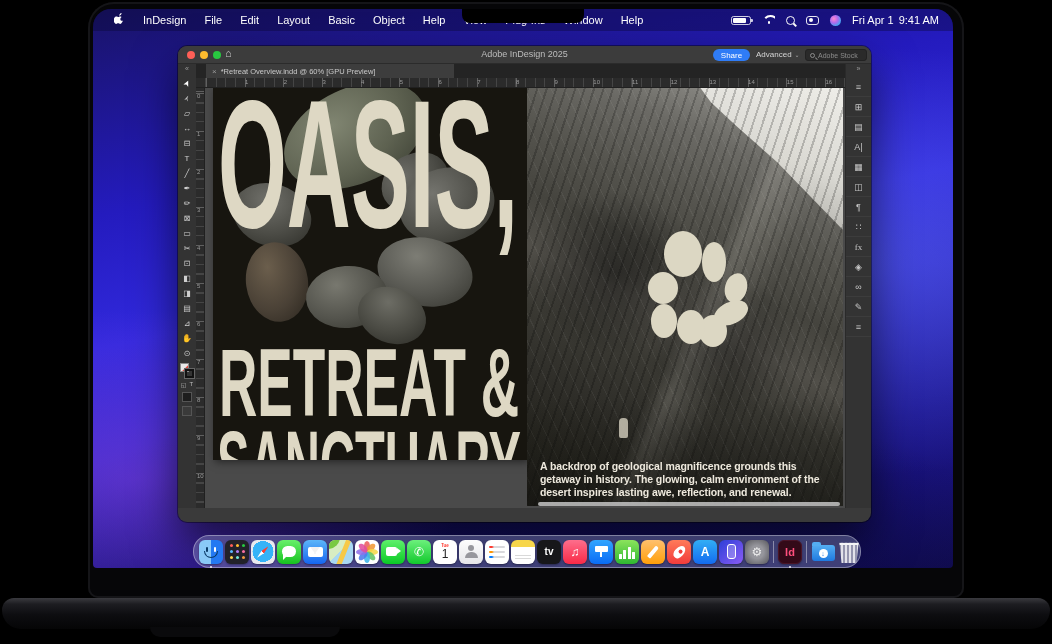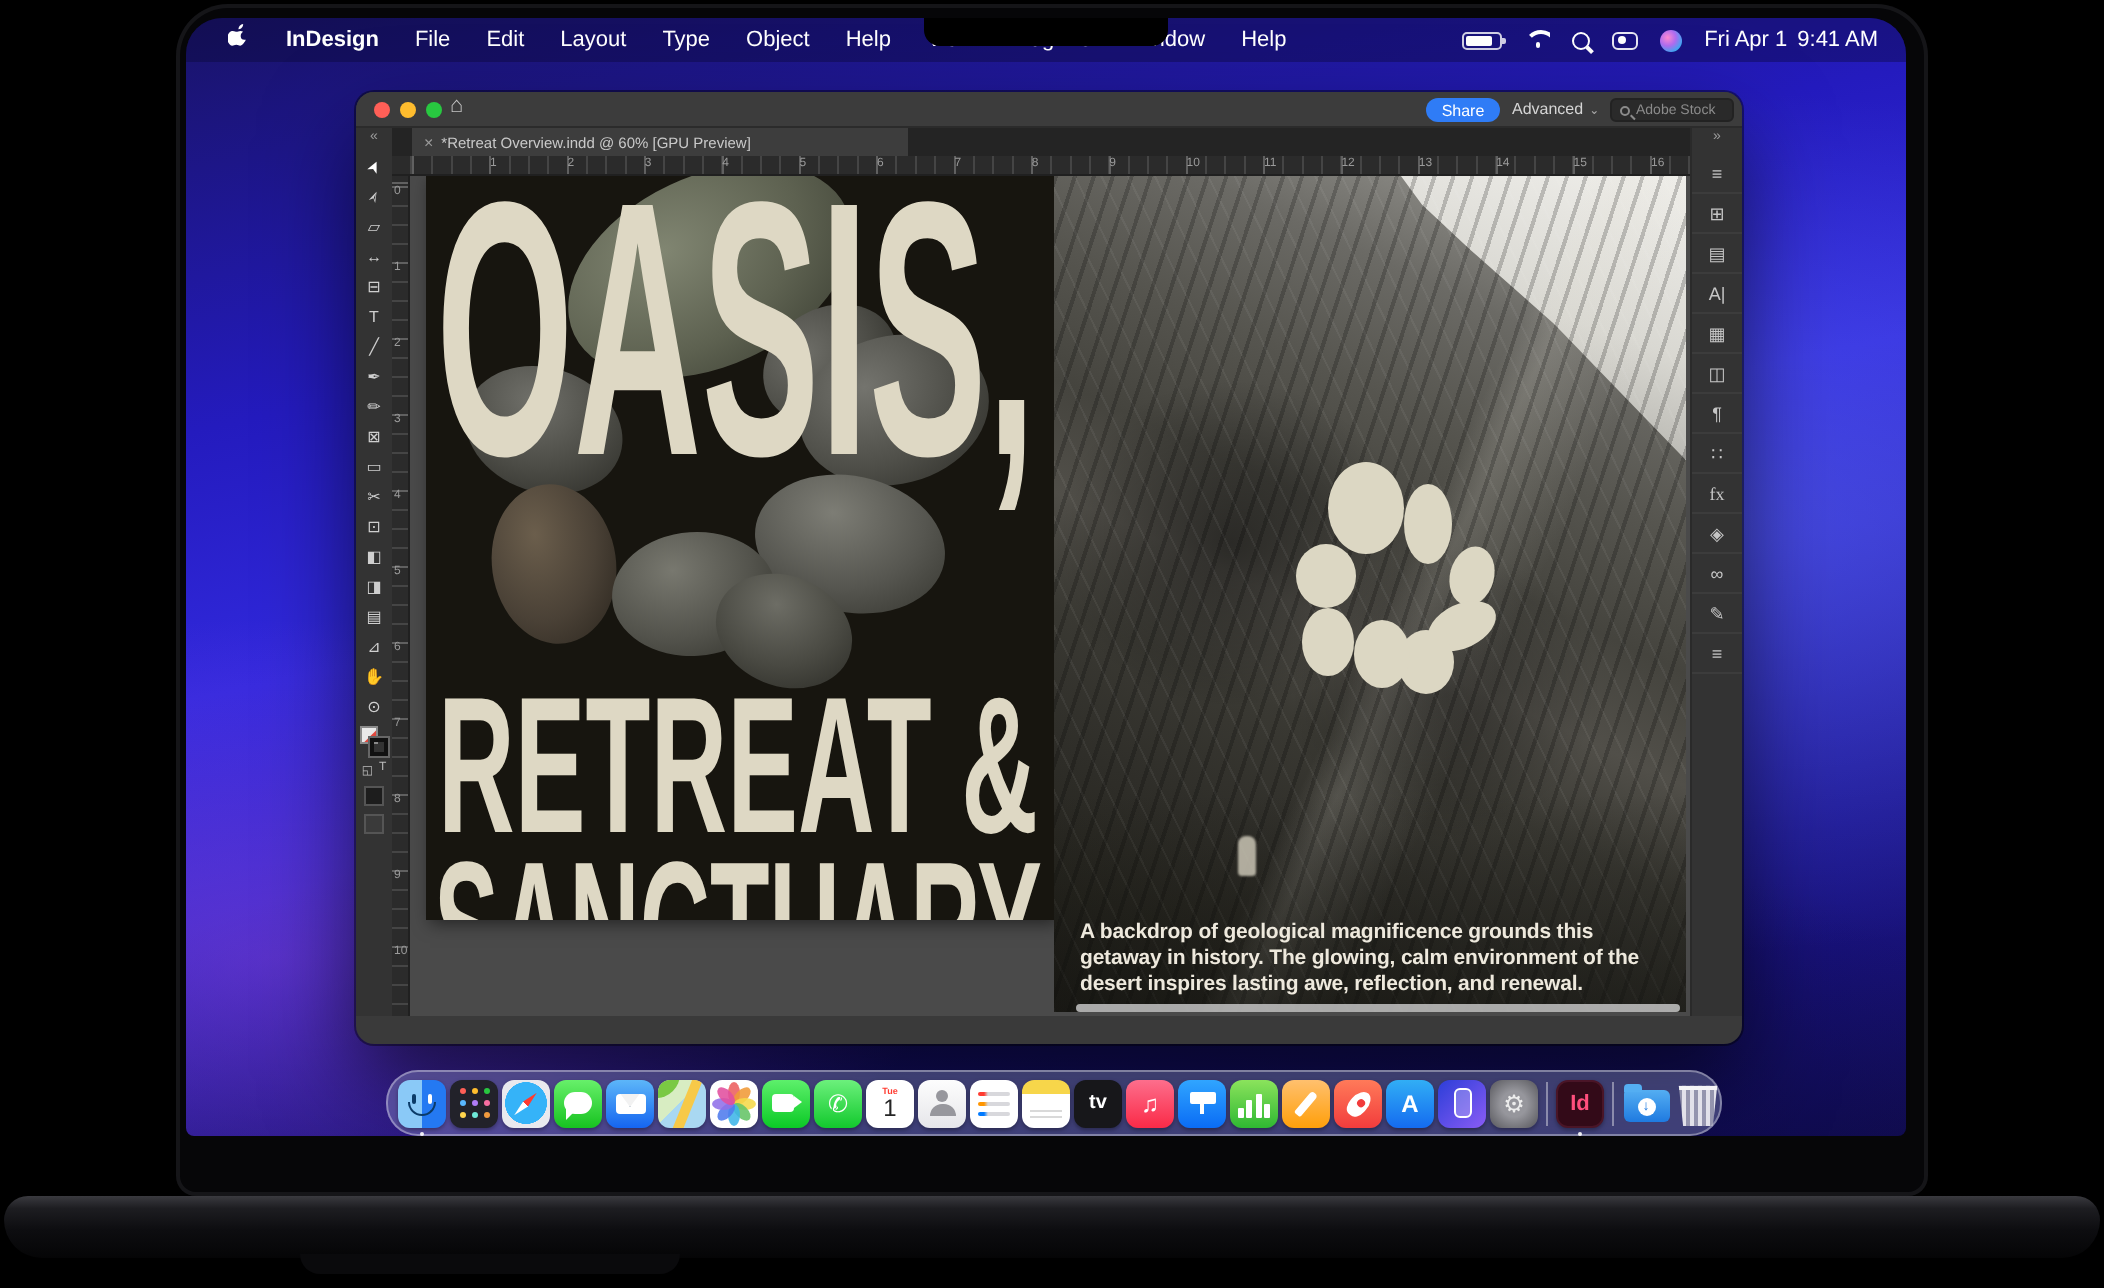--- a/index.html
+++ b/index.html
@@ -25,21 +25,21 @@
               radial-gradient(120% 80% at 50% 118%, rgba(8,6,55,.95) 0%, rgba(8,6,55,0) 62%),
               linear-gradient(168deg,#191368 0%,#241bbe 28%,#3129dd 46%,#2d25c9 58%,#1c1590 78%,#120d55 100%); }
   .notch { position:absolute; left:50%; top:0; transform:translateX(-50%);
            width:122px; height:14px; background:#000; border-radius:0 0 8px 8px; }
 
   
   .menubar { position:absolute; left:0; top:0; width:100%; height:22px;
              background:rgba(8,6,45,.35); color:#fff; display:flex; align-items:center;
              font-size:11px; padding:0 14px 0 12px; }
   .menubar .mi { padding:0 9px; white-space:nowrap; }
-  .menubar .app { font-weight:bold; }
+  .menubar .app { font-weight:normal; }
   .mb-right { margin-left:auto; display:flex; align-items:center; gap:11px; }
   .batt { width:20px; height:9px; border:1px solid rgba(255,255,255,.8); border-radius:2.5px; position:relative; }
   .batt::before { content:""; position:absolute; left:1px; top:1px; bottom:1px; width:13px; background:#fff; border-radius:1px; }
   .batt::after  { content:""; position:absolute; right:-3px; top:2.5px; width:2px; height:3px; background:rgba(255,255,255,.8); border-radius:0 1px 1px 0; }
   .wifi { width:13px; height:10px; position:relative; overflow:hidden; }
   .wifi::before { content:""; position:absolute; left:0; top:0; width:13px; height:13px; border:2px solid #fff; border-radius:50%;
                   clip-path:polygon(50% 50%,0 0,100% 0); }
   .wifi::after { content:""; position:absolute; left:5.5px; top:6px; width:2.5px; height:2.5px; background:#fff; border-radius:50%; }
   .mag { width:9px; height:9px; border:1.5px solid #fff; border-radius:50%; position:relative; }
   .mag::after { content:""; position:absolute; left:6px; top:7px; width:4px; height:1.5px; background:#fff; transform:rotate(45deg); }
@@ -240,21 +240,21 @@
   <div class="menubar">
     <span class="mi">
       <svg width="11" height="13" viewBox="0 0 11 13">
         <path fill="#fff" d="M7.6 2.1c.5-.6.8-1.4.7-2.1-.7 0-1.5.5-2 1.1-.4.5-.8 1.3-.7 2 .8.1 1.5-.4 2-1zM9.9 9.2c-.3.7-.5 1-.9 1.6-.6.9-1.4 2-2.4 2-.9 0-1.1-.6-2.3-.6-1.2 0-1.5.6-2.4.6-1 0-1.7-1-2.3-1.9C-1.5 9-1 5.5 1 4.4c.9-.5 1.9-.3 2.6 0 .6.3 1.1.3 1.8 0 .8-.4 1.9-.6 2.9.2-.9.6-1.5 1.5-1.4 2.7.1 1.3.9 2.2 3 1.9z" transform="translate(0.5,0) scale(0.85)"></path>
       </svg>
     </span>
     <span class="mi app">InDesign</span>
     <span class="mi">File</span>
     <span class="mi">Edit</span>
     <span class="mi">Layout</span>
-    <span class="mi">Type</span>
+    <span class="mi">Basic</span>
     <span class="mi">Object</span>
     <span class="mi">Help</span>
     <span class="mi">View</span>
     <span class="mi">Plug-Ins</span>
     <span class="mi">Window</span>
     <span class="mi">Help</span>
     <span class="mb-right">
       <span class="batt"></span>
       <span class="wifi"></span>
       <span class="mag"></span>
@@ -269,20 +269,21 @@
 
   <div class="notch"></div>
 
   <div class="win">
 
     <div class="titlebar">
       <span class="tl r"></span>
       <span class="tl y"></span>
       <span class="tl g"></span>
       <span class="home">⌂</span>
+      <span class="wtitle">Adobe InDesign 2025</span>
       <span class="share">Share</span>
       <span class="advanced">
         <span>Advanced</span>
         <span class="chev">⌄</span>
       </span>
       <span class="stock">
         <span class="mag2"></span>
         <span>Adobe Stock</span>
       </span>
     </div>

